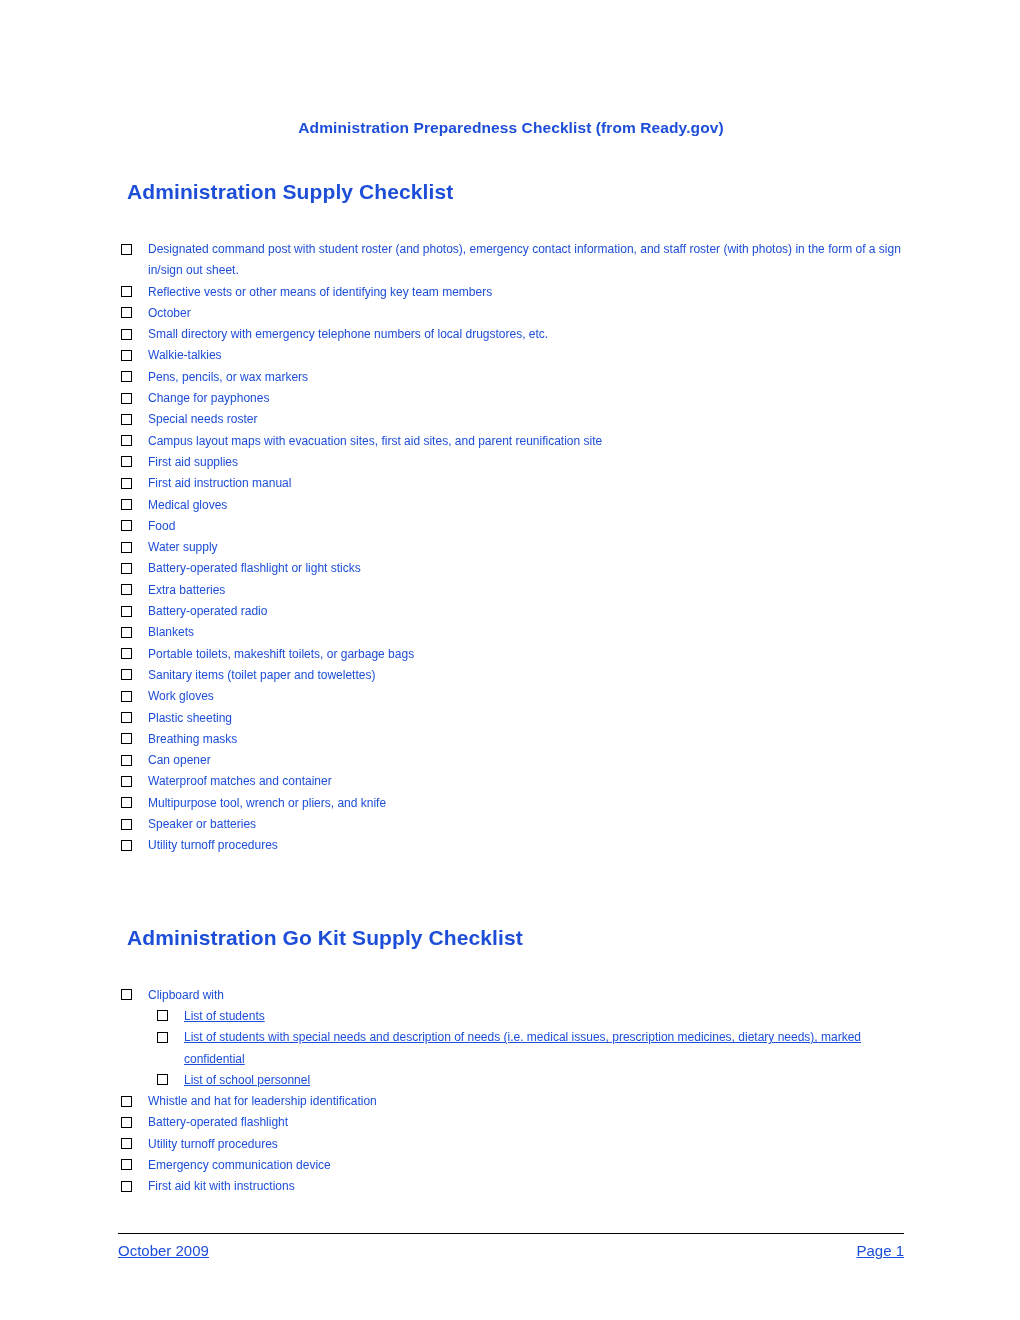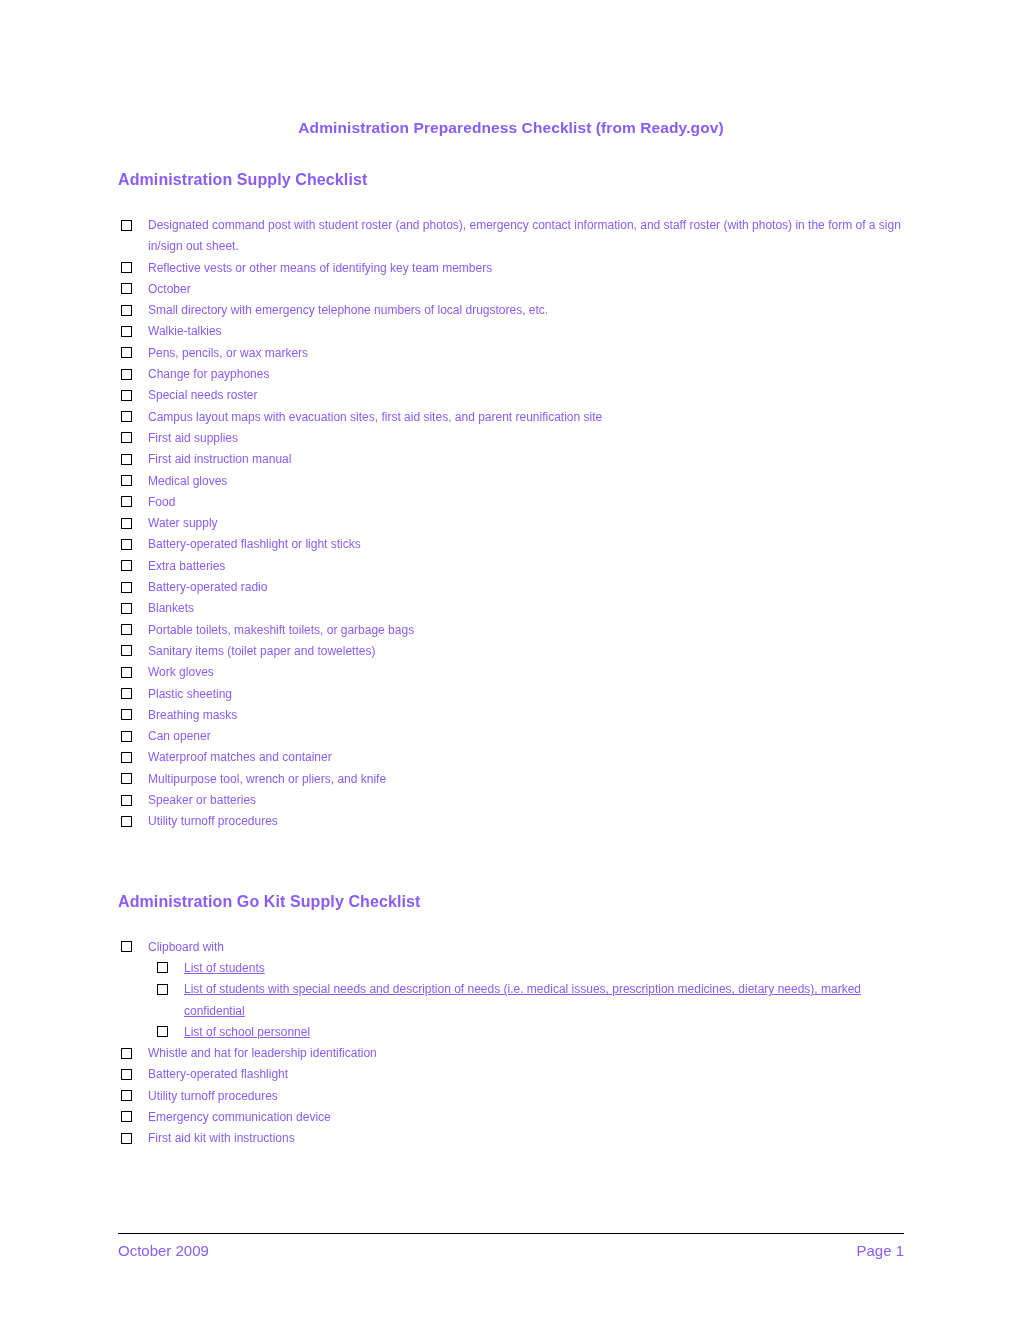--- a/index.html
+++ b/index.html
@@ -6,42 +6,42 @@
     margin: 0;
     padding: 0;
     background: #ffffff;
   }
   .page {
     position: relative;
     width: 1020px;
     height: 1320px;
     background: #ffffff;
     font-family: "Liberation Sans", sans-serif;
-    color: #8b5cf6;
+    color: #1d4ed8;
     box-sizing: border-box;
     overflow: hidden;
   }
   .content {
     position: absolute;
     left: 118px;
     top: 0;
     width: 786px;
   }
   .doc-title {
     text-align: center;
     font-size: 15.5px;
     font-weight: bold;
     margin: 0;
     padding-top: 119px;
     letter-spacing: 0.1px;
   }
   .section-heading {
-    font-size: 16px;
+    font-size: 21px;
     font-weight: bold;
-    margin: 0;
+    margin: 9px;
     letter-spacing: 0.1px;
   }
   .heading-1 { padding-top: 34px; }
   .heading-2 { padding-top: 60px; }
 
   ul.checklist {
     list-style: none;
     margin: 0;
     padding: 0;
   }
@@ -88,20 +88,21 @@
   }
   .footer-row {
     display: flex;
     justify-content: space-between;
     align-items: baseline;
     font-size: 15px;
     padding-top: 8px;
   }
   .footer-left, .footer-right {
     white-space: nowrap;
+    text-decoration: underline;
   }
 </style>
 </head>
 <body>
 
 <div class="page">
   <div class="content">
 
     <div class="doc-title">Administration Preparedness Checklist (from Ready.gov)</div>
 

